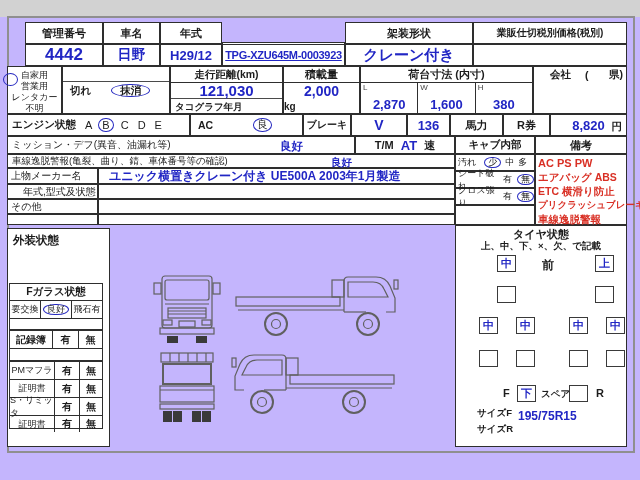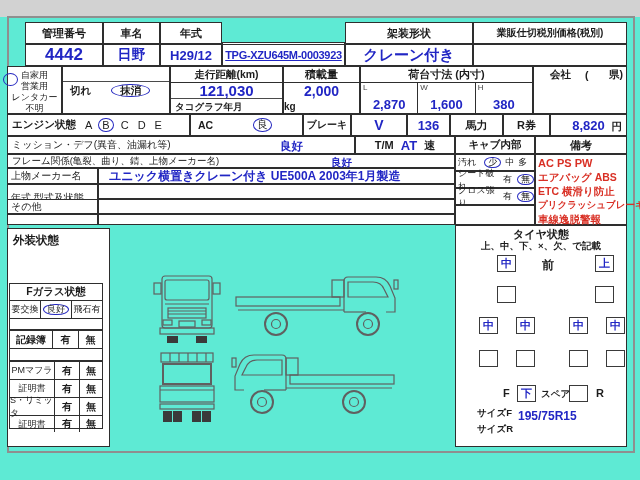--- a/index.html
+++ b/index.html
@@ -1,16 +1,16 @@
 <!DOCTYPE html>
 <html><head>
 <meta charset="utf-8">
 <style>
   html,body{margin:0;padding:0;background:#fff;}
-  .page{position:relative;width:640px;height:480px;background:#5eead4;overflow:hidden;
+  .page{position:relative;width:640px;height:480px;background:#c4b5fd;overflow:hidden;
         font-family:"Liberation Sans","DejaVu Sans",sans-serif;color:#1c1c1c;}
   .abs{position:absolute;box-sizing:border-box;}
   .c{position:absolute;box-sizing:border-box;border:1px solid #2e2e2e;background:#fff;}
   .cen{display:flex;align-items:center;justify-content:center;}
   .b{font-weight:bold;}
   .blue{color:#2126c4;}
   .red{color:#d93025;}
   .mark{display:inline-block;border:1.6px solid #2629c0;border-radius:50%;padding:0 3px;line-height:1.1;}
   .mark-wide{display:inline-block;border:1.6px solid #2629c0;border-radius:50%;padding:0 8px;line-height:1.1;}
   .subhdr{border-bottom:1px solid #2e2e2e;}
@@ -183,32 +183,32 @@
     <span class="b" style="font-size:11px;">速</span>
   </div>
   <div class="c cen b" style="left:455px;top:136px;width:80px;height:18px;font-size:10.5px;">
       <span>キャブ内部</span>
     </div>
   <div class="c cen b" style="left:535px;top:136px;width:92px;height:18px;font-size:11px;">
       <span>備考</span>
     </div>
 
   <div class="c" style="left:7px;top:154px;width:448px;height:14px;display:flex;align-items:center;font-size:9.5px;">
-    <span style="margin-left:4px;">フレーム関係(亀裂、曲り、錆、上物メーカー名)</span>
+    <span style="margin-left:4px;">車線逸脱警報(亀裂、曲り、錆、車体番号等の確認)</span>
     <span class="abs b blue" style="left:323px;top:1px;font-size:10.5px;">良好</span>
   </div>
 
   <div class="c" style="left:7px;top:168px;width:91px;height:16px;display:flex;align-items:center;font-size:10px;padding-left:3px;">
       <span>上物メーカー名</span>
     </div>
   <div class="c" style="left:98px;top:168px;width:357px;height:16px;display:flex;align-items:center;font-size:12px;padding-left:10px;">
       <span class="b blue">ユニック横置きクレーン付き  UE500A  2003年1月製造</span>
     </div>
 
-  <div class="c" style="left:7px;top:184px;width:91px;height:28px;display:flex;align-items:center;font-size:10px;padding-left:3px;">
+  <div class="c" style="left:7px;top:184px;width:91px;height:15px;display:flex;align-items:center;font-size:10px;padding-left:15px;">
       <span>年式,型式及状態</span>
     </div>
   <div class="c" style="left:98px;top:184px;width:357px;height:15px;"><span></span></div>
 
   <div class="c" style="left:7px;top:199px;width:91px;height:15px;display:flex;align-items:center;font-size:10px;padding-left:3px;">
       <span>その他</span>
     </div>
   <div class="c" style="left:98px;top:199px;width:357px;height:15px;"><span></span></div>
 
   <div class="c" style="left:7px;top:214px;width:91px;height:11px;"></div>

